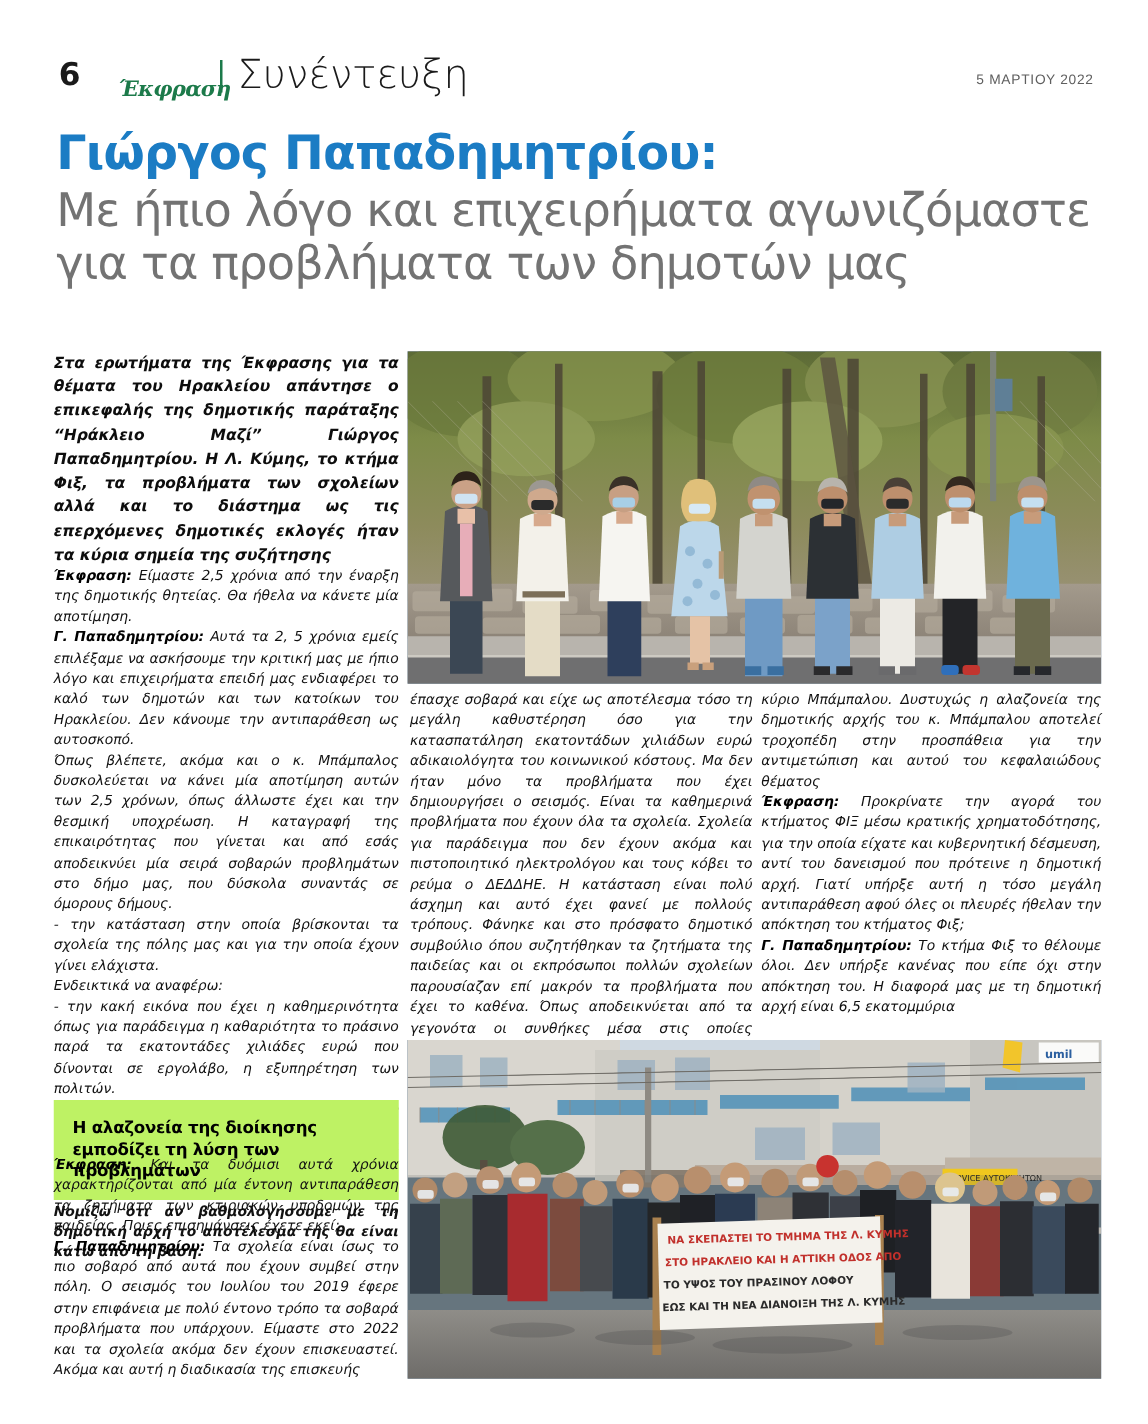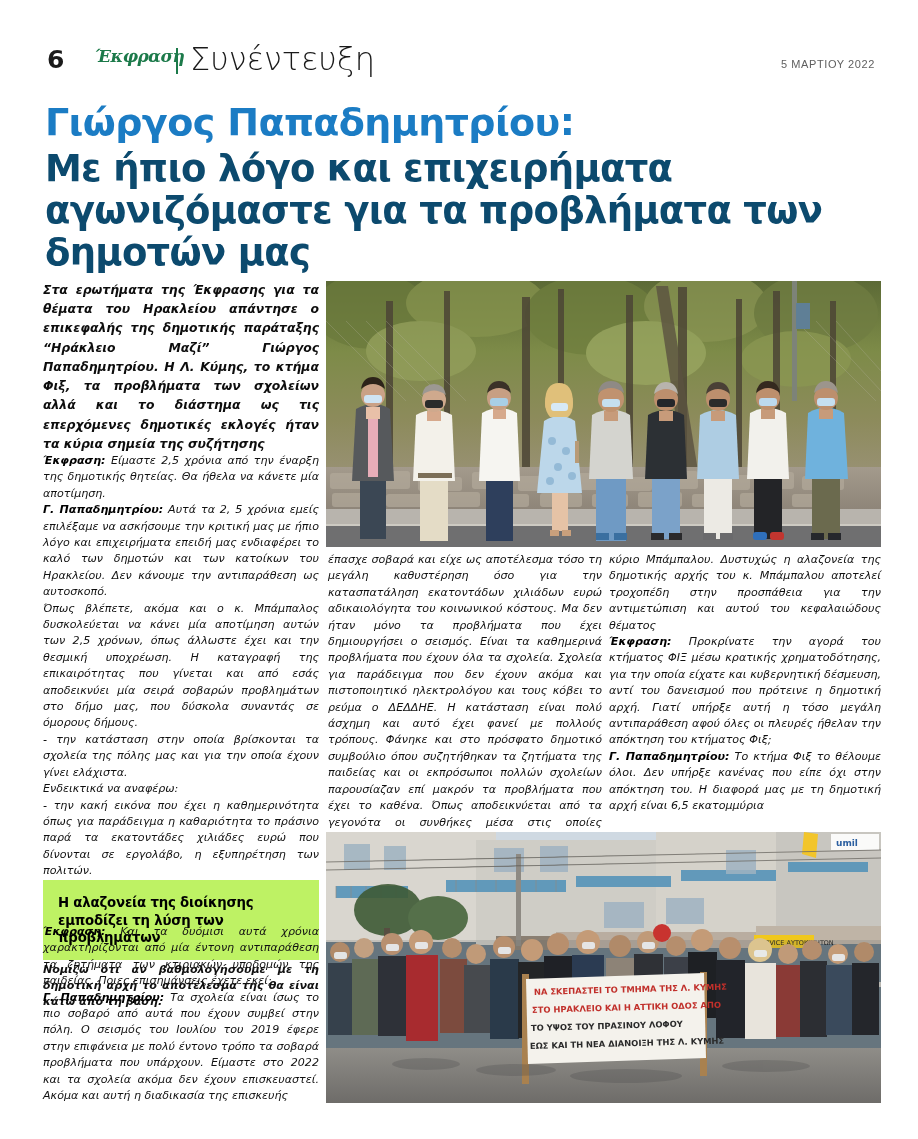--- a/index.html
+++ b/index.html
@@ -27,21 +27,21 @@
     position: absolute;
     left: 47px; top: 45px;
     font-size: 25px;
     font-weight: bold;
     color: #1a1a1a;
     font-family: "DejaVu Sans", "Liberation Sans", sans-serif;
     letter-spacing: -0.5px;
   }
   .masthead-logo {
     position: absolute;
-    left: 95px; top: 46px;
+    left: 95px; top: 62px;
     font-family: "DejaVu Serif", "Liberation Serif", serif;
     font-style: italic;
     font-weight: bold;
     font-size: 17px;
     color: #1c7a4a;
     letter-spacing: -0.6px;
   }
   .header-rule {
     position: absolute;
     left: 176px; top: 48px;
@@ -76,22 +76,22 @@
     font-size: 38px;
     font-weight: bold;
     color: #1b7cc4;
     line-height: 1.0;
     letter-spacing: -0.6px;
     margin: 0 0 7px 0;
     font-family: "DejaVu Sans", "Liberation Sans", sans-serif;
   }
   .headline {
     font-size: 37px;
-    font-weight: bold;
-    color: #0c4a6e;
+    font-weight: normal;
+    color: #737373;
     line-height: 1.14;
     letter-spacing: -0.7px;
     margin: 0;
     font-family: "DejaVu Sans", "Liberation Sans", sans-serif;
   }
 
   
   .col {
     position: absolute;
     width: 275px;

